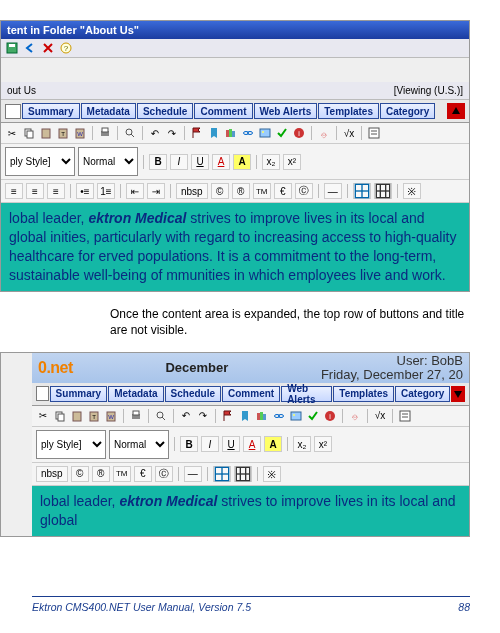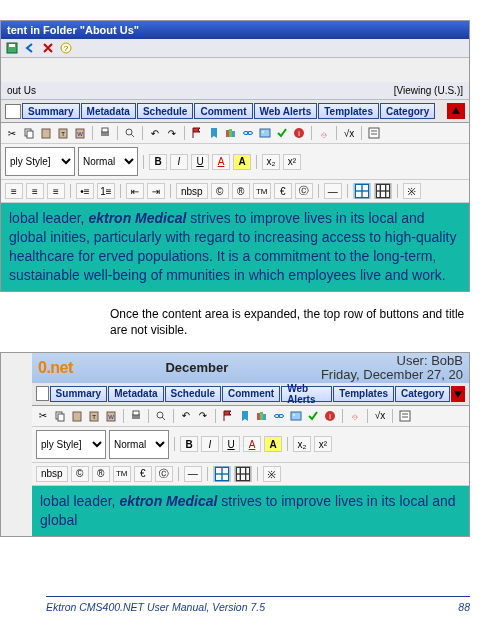--- a/index.html
+++ b/index.html
@@ -173,21 +173,21 @@
     font-size: 13px;
     text-align: right;
     color: #333;
     line-height: 1.1;
   }
 
   
   .footer {
     position: absolute;
     bottom: 20px;
-    left: 46px;
+    left: 32px;
     right: 30px;
     border-top: 1px solid #1a3d8f;
     padding-top: 4px;
     display: flex;
     justify-content: space-between;
     font-style: italic;
     color: #1a3d8f;
     font-size: 10.5px;
   }
 </style>

